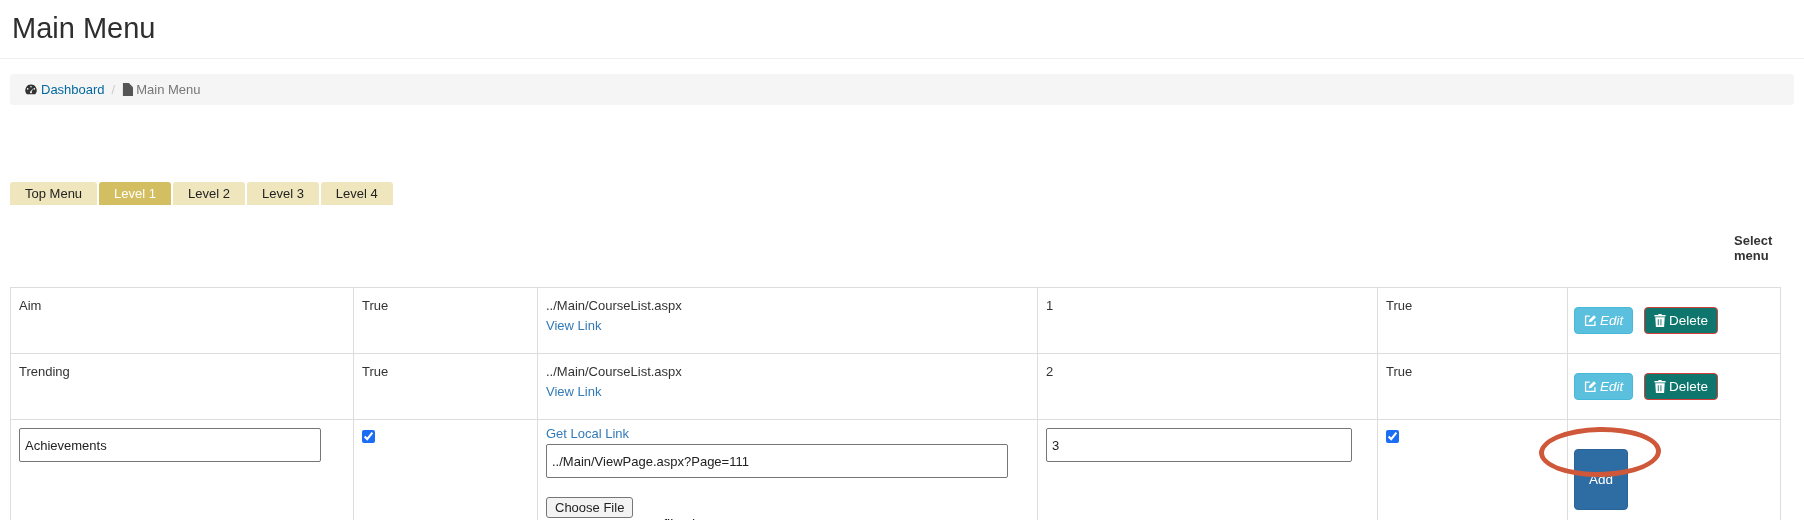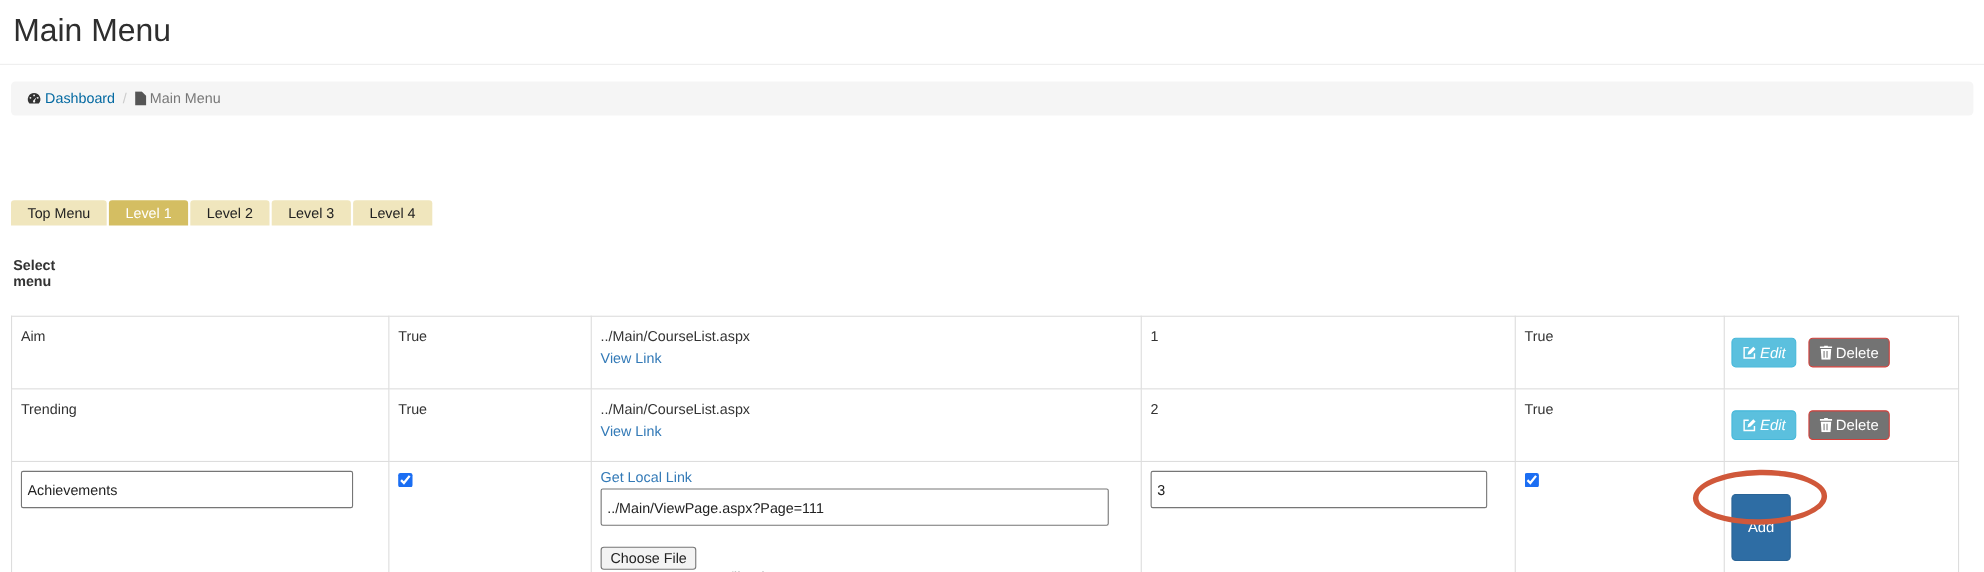--- a/index.html
+++ b/index.html
@@ -18,21 +18,21 @@
   .breadcrumb .current { color: #777; display: inline-flex; align-items: center; gap: 3px; }
   .bc-icon { display: inline-flex; color: #444; }
 
   
   .tabs { display: flex; gap: 2px; margin: 77px 0 0 10px; }
   .tab { background: #f0e6bd; color: #222; font-size: 13px; font-weight: normal;
     padding: 5px 15px; border-radius: 3px 3px 0 0; cursor: pointer; line-height: 13px; }
   .tab.active { background: #d4be62; color: #fff; }
 
   
-  .select-row { display: flex; align-items: flex-end; margin: 28px 0 0 12px; }
+  .select-row { display: flex; align-items: flex-end; margin: 28px 0 0 12px; flex-direction: column; }
   .select-row .lbl { font-size: 13px; font-weight: bold; width: 70px; }
   .select-box { position: relative; width: 558px; height: 21px; border: 1px solid #5c5c5c;
     border-radius: 2px; background: #fff; font-size: 13px; display: flex; align-items: center;
     padding: 0 24px 0 5px; cursor: pointer; }
   .select-box .chev { position: absolute; right: 10px; top: 5px; width: 8px; height: 8px;
     border-right: 2px solid #333; border-bottom: 2px solid #333; transform: rotate(45deg) scale(1,0.8); }
 
   
   table { border-collapse: collapse; margin: 24px 0 0 10px; width: 1770px; table-layout: fixed; }
   th, td { border: 1px solid #ddd; text-align: left; vertical-align: top; font-size: 13px; }
@@ -41,21 +41,21 @@
   col.c-ord { width: 340px; } col.c-act { width: 190px; } col.c-btn { width: 213px; }
   tr.data-row td { padding: 8px; height: 66px; line-height: 20px; }
   tr.data-row td.actions, tr.form-row td.actions { vertical-align: middle; padding: 8px 6px; }
   tr.form-row td { padding: 6px 8px; height: 68px; }
   a.tbl-link { color: #337ab7; text-decoration: none; }
 
   
   .btn { display: inline-flex; align-items: center; gap: 3px; border-radius: 4px;
     color: #fff; font-size: 13.5px; padding: 5px 9px; cursor: pointer; line-height: 15px; border: 1px solid transparent; }
   .btn-edit { background: #5bc0de; border-color: #46b8da; margin-right: 7px; font-style: italic; }
-  .btn-delete { background: #737373; border-color: #d43f3a; }
+  .btn-delete { background: #0f766e; border-color: #d43f3a; }
   .btn-add { background: #2e6da4; border-color: #2a6496; padding: 22px 14px; }
 
   
   .txt { height: 21px; border: 1px solid #767676; border-radius: 2px; font-size: 13px;
     padding: 16px 5px; color: #222; font-family: "Liberation Sans", sans-serif; background: #fff; }
   .txt-name { width: 302px; margin-top: 2px; }
   .txt-url { width: 462px; display: block; margin: 3px 0 4px 0; }
   .txt-ord { width: 306px; margin-top: 2px; }
   input[type="checkbox"] { width: 13px; height: 13px; margin-top: 4px; accent-color: #1b6ef3; }
   .file-row { display: flex; align-items: center; gap: 8px; }

